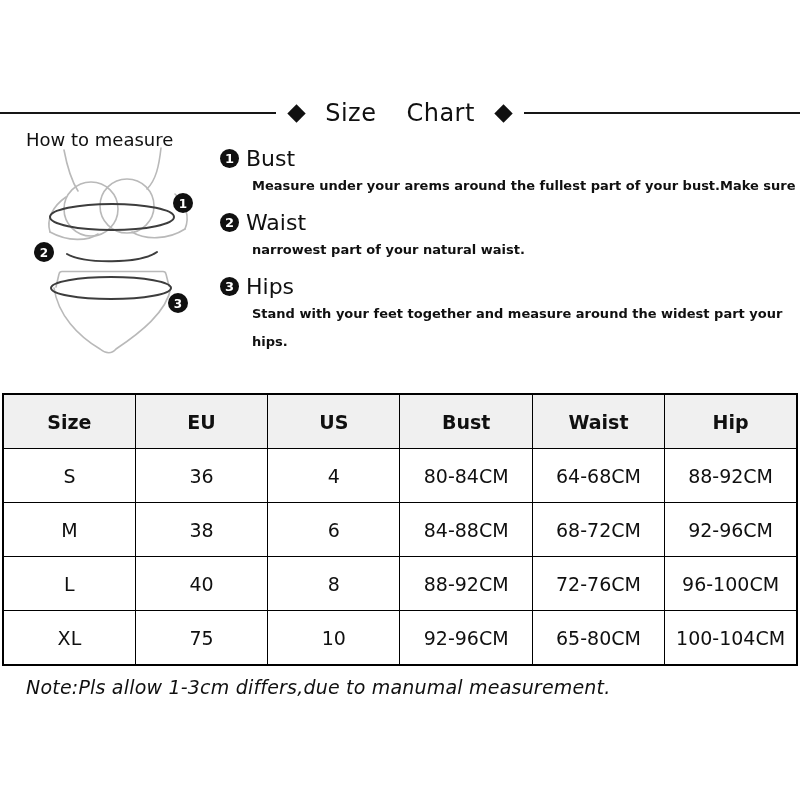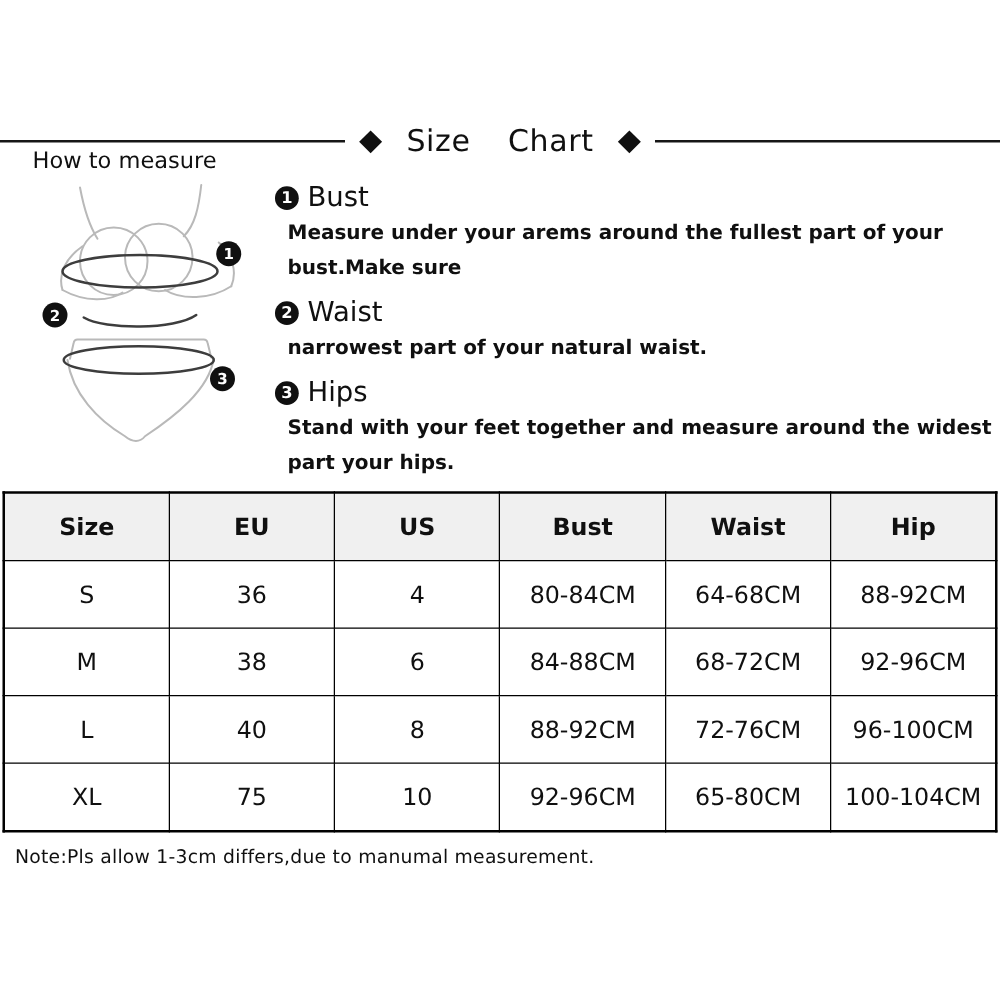--- a/index.html
+++ b/index.html
@@ -5,44 +5,44 @@
   html,body{margin:0;padding:0;background:#ffffff;}
   body{width:800px;height:800px;position:relative;font-family:"DejaVu Sans","Liberation Sans",sans-serif;color:#101010;overflow:hidden;}
 
   
   .sc-header{position:absolute;top:98px;left:0;right:0;height:30px;display:flex;align-items:center;}
   .rule{flex:1;height:2px;background:#161616;}
   .diamond{width:13px;height:13px;background:#101010;transform:rotate(45deg);margin:0 14px;flex:0 0 auto;}
   .sc-title{font-size:24px;letter-spacing:.5px;display:flex;gap:30px;padding:0 8px;white-space:nowrap;}
 
   
-  .htm-title{position:absolute;left:26px;top:118px;font-size:18px;}
+  .htm-title{position:absolute;left:26px;top:129px;font-size:18px;}
   .illustration{position:absolute;left:10px;top:140px;width:220px;height:230px;}
   .g{fill:none;stroke:#b9b9b9;stroke-width:1.6px;stroke-linecap:round;}
   .t{fill:none;stroke:#3d3d3d;stroke-width:2px;stroke-linecap:round;}
   .m{fill:#101010;}
   .mt{fill:#ffffff;font-family:"DejaVu Sans",sans-serif;font-weight:bold;font-size:12px;text-anchor:middle;}
 
   
   .sections{position:absolute;left:220px;top:144px;width:578px;}
   .section{margin-top:8px;}
   .section:first-child{margin-top:0;}
   .sec-head{display:flex;align-items:center;gap:7px;height:28px;}
   .badge{width:19px;height:19px;border-radius:50%;background:#101010;color:#fff;font-size:13px;font-weight:bold;display:flex;align-items:center;justify-content:center;flex:0 0 auto;}
   .sec-name{font-size:22px;}
-  .sec-body{margin-left:10px;font-size:16px;font-weight:600;line-height:28px;}
+  .sec-body{margin-left:32px;font-size:13px;font-weight:600;line-height:28px;}
 
   
   .size-table{position:absolute;left:2px;top:393px;width:796px;border-collapse:collapse;table-layout:fixed;border:2px solid #000;}
   .size-table th,.size-table td{border:1.5px solid #000;text-align:center;height:53px;font-size:19px;padding:0;}
   .size-table th{background:#f0f0f0;font-weight:bold;}
   .size-table td{background:#fff;font-weight:normal;}
 
   
-  .note{position:absolute;left:12px;top:676px;font-size:15px;letter-spacing:.2px;}
+  .note{position:absolute;left:26px;top:676px;font-size:19px;letter-spacing:.2px;font-style:italic;}
 </style>
 </head>
 <body>
 
 <div class="sc-header">
   <div class="rule"></div>
   <div class="diamond"></div>
   <div class="sc-title">
     <span>Size</span>
     <span>Chart</span>

